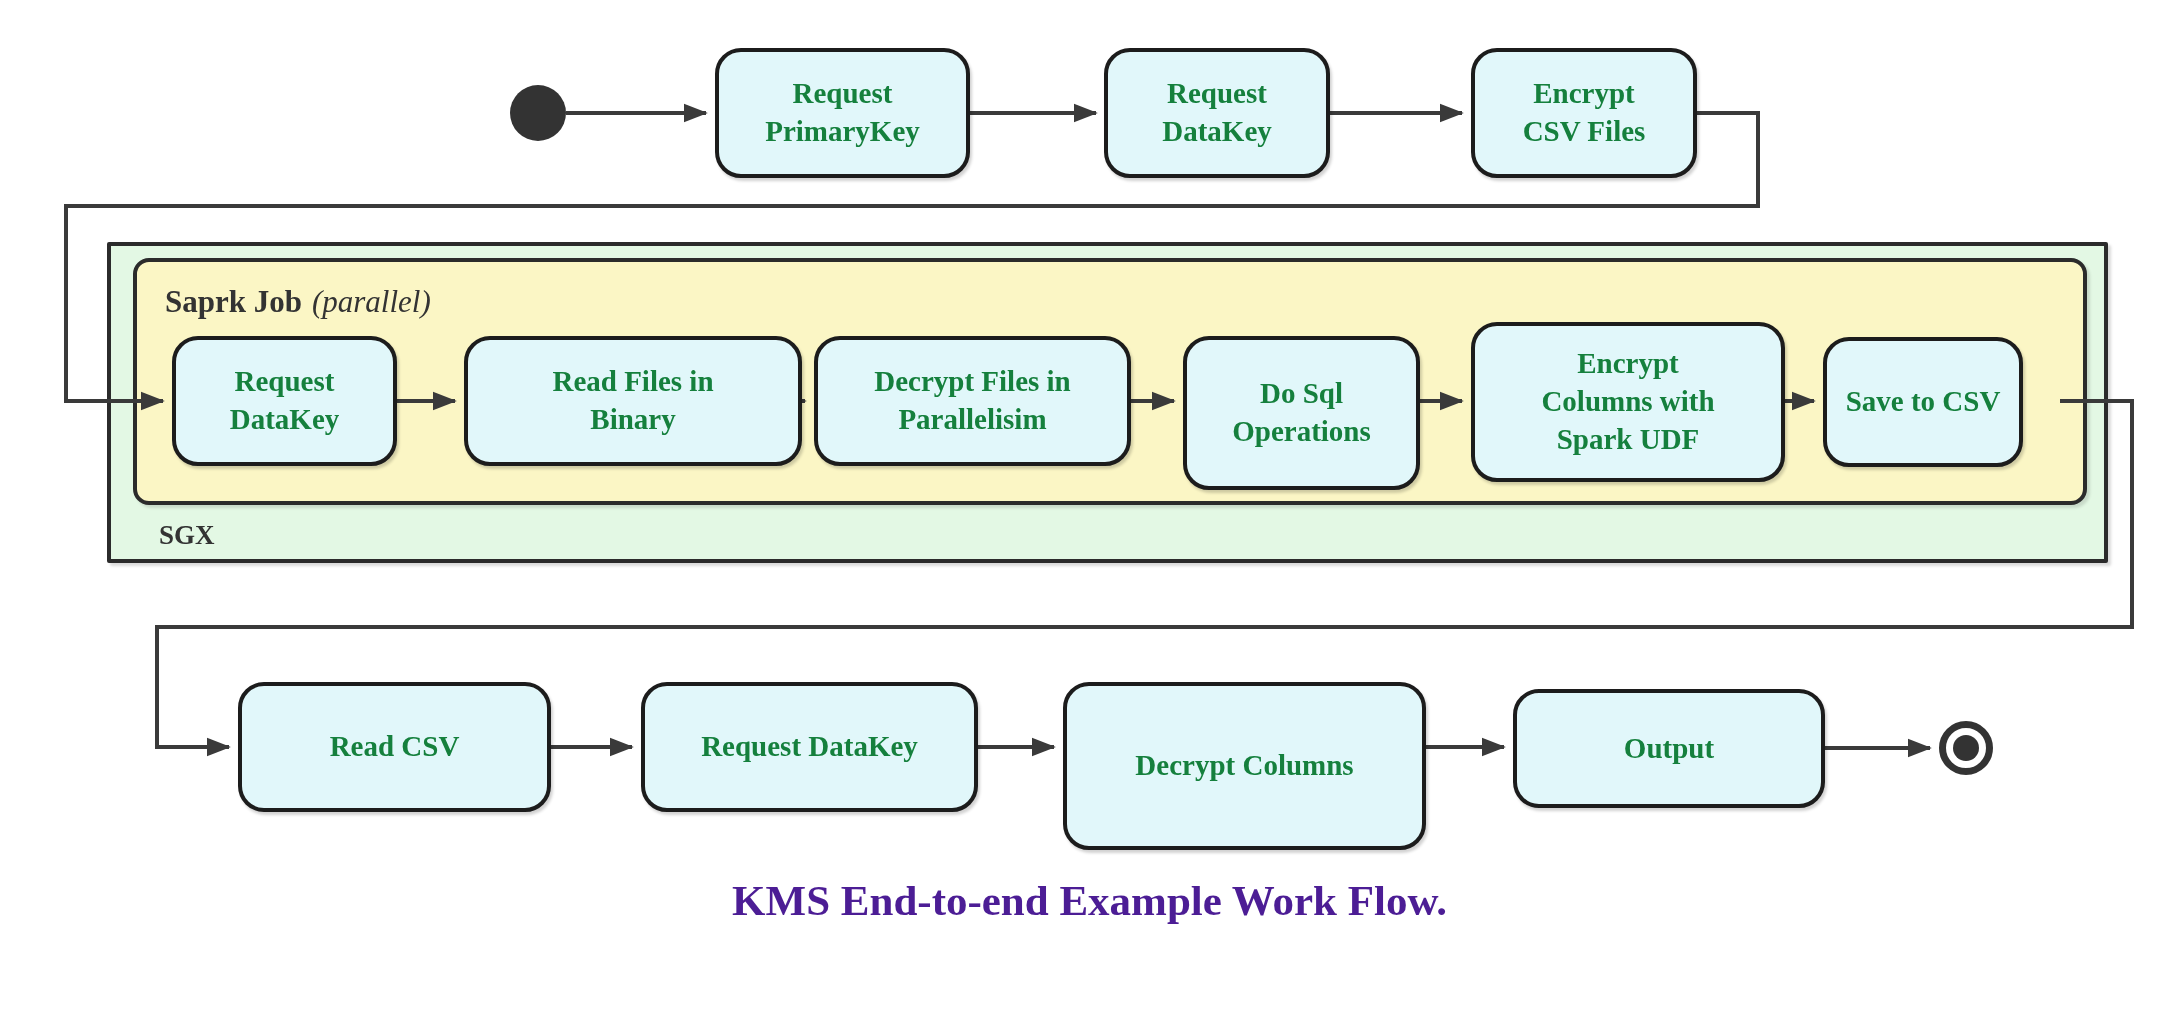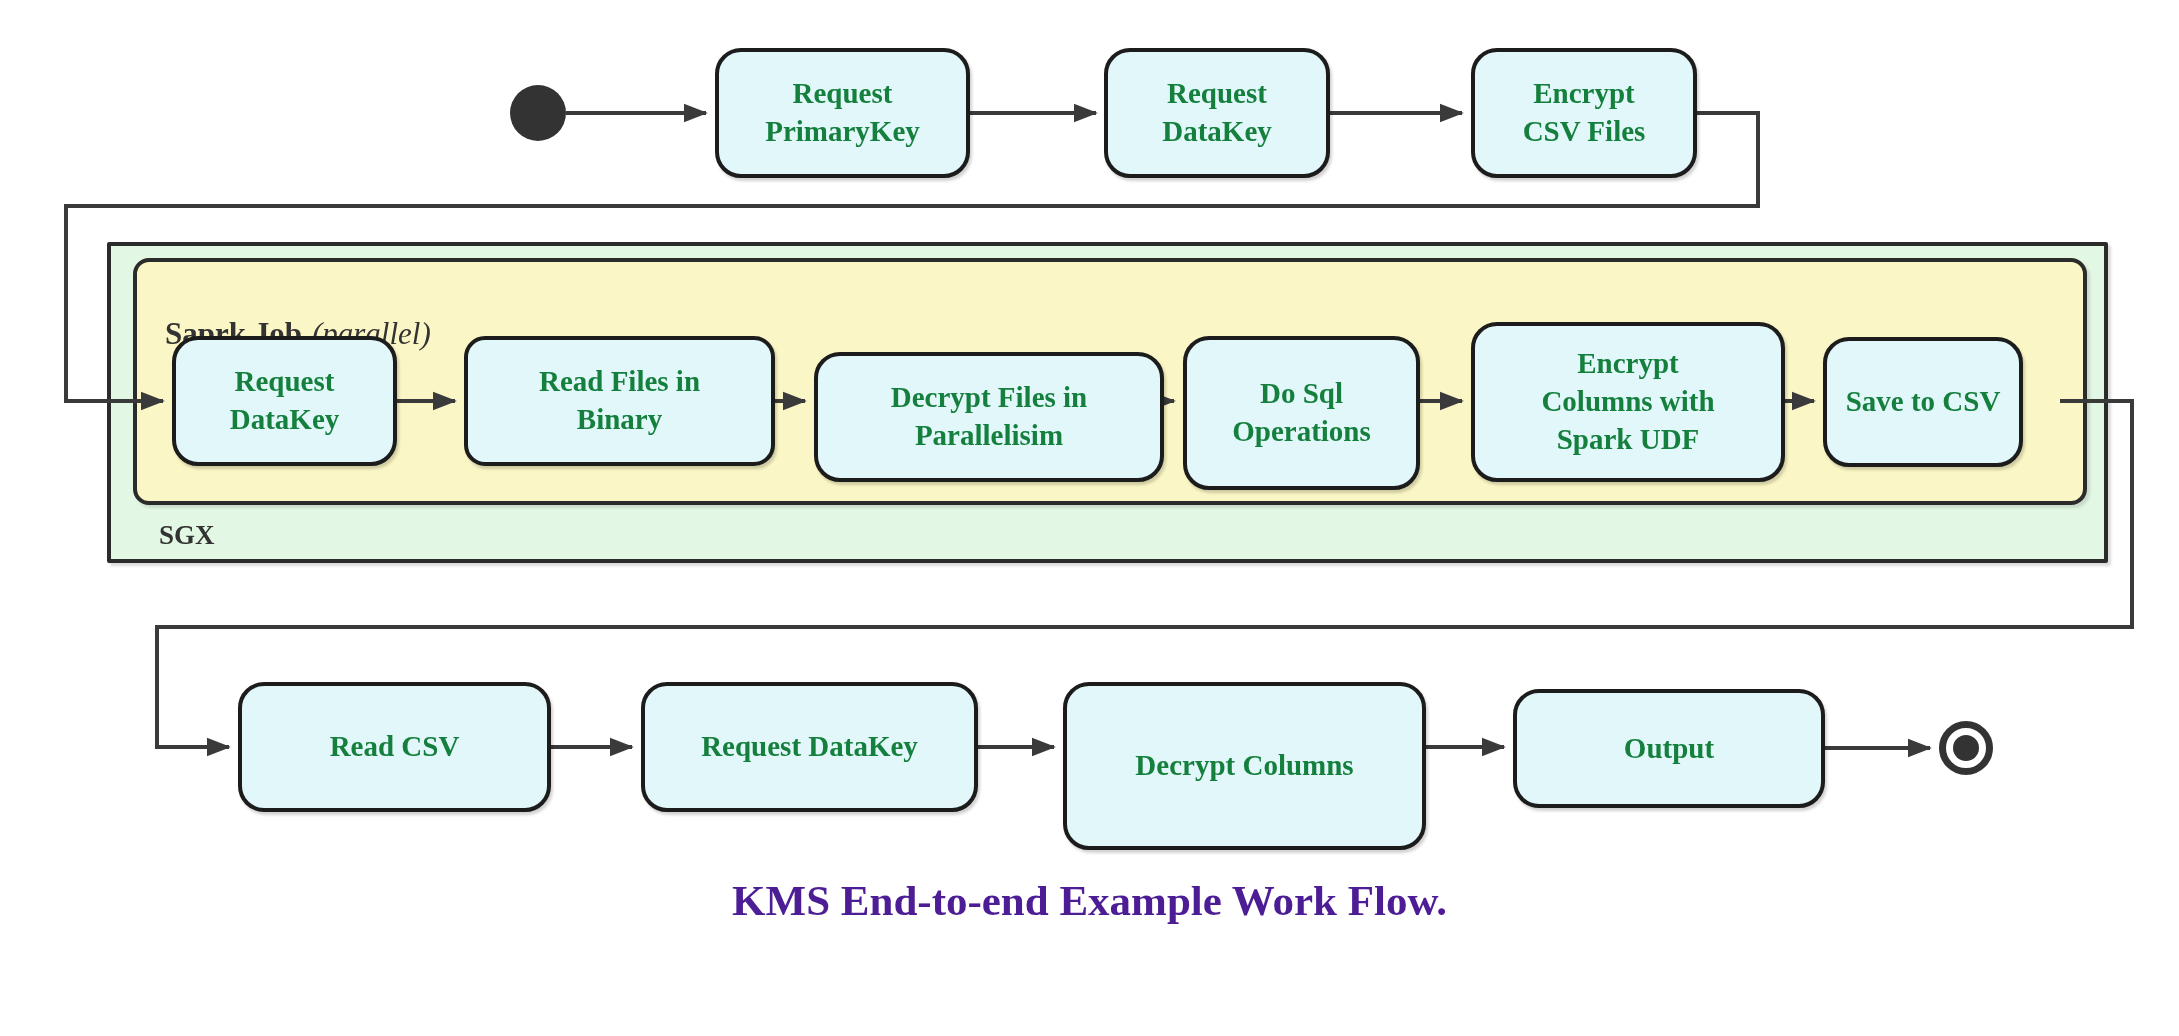--- a/index.html
+++ b/index.html
@@ -13,21 +13,21 @@
     left:107px;top:242px;width:2001px;height:321px;
     background:#e3f8e4;border:4px solid #2b2b2b;border-radius:2px;
     box-shadow:3px 3px 3px rgba(0,0,0,0.15);
   }
   .spark{
     left:133px;top:258px;width:1954px;height:247px;
     background:#fbf6c5;border:4px solid #2b2b2b;border-radius:16px;
     box-shadow:3px 3px 3px rgba(0,0,0,0.12);
   }
   .spark-title{
-    position:absolute;left:28px;top:22px;font-size:31px;color:#333333;white-space:nowrap;margin-top:32px;
+    position:absolute;left:28px;top:22px;font-size:31px;color:#333333;white-space:nowrap;
   }
   .spark-title .b{font-weight:bold;}
   .spark-title .i{font-style:italic;font-weight:normal;margin-left:10px;}
   .sgx-label{
     position:absolute;left:48px;bottom:8px;font-size:27px;font-weight:bold;color:#333333;
   }
   
   svg.edges{position:absolute;left:0;top:0;z-index:2;}
   
   .node{
@@ -100,23 +100,23 @@
 
   <div class="node" style="left:715px;top:48px;width:255px;height:130px;">Request
 PrimaryKey</div>
   <div class="node" style="left:1104px;top:48px;width:226px;height:130px;">Request
 DataKey</div>
   <div class="node" style="left:1471px;top:48px;width:226px;height:130px;">Encrypt
 CSV Files</div>
 
   <div class="node" style="left:172px;top:336px;width:225px;height:130px;">Request
 DataKey</div>
-  <div class="node" style="left:464px;top:336px;width:311px;height:130px;border-radius:21px;">Read Files in
+  <div class="node" style="left:464px;top:336px;width:338px;height:130px;">Read Files in
 Binary</div>
-  <div class="node" style="left:814px;top:352px;width:350px;height:130px;">Decrypt Files in
+  <div class="node" style="left:814px;top:336px;width:317px;height:130px;">Decrypt Files in
 Parallelisim</div>
   <div class="node" style="left:1183px;top:336px;width:237px;height:154px;">Do Sql
 Operations</div>
   <div class="node" style="left:1471px;top:322px;width:314px;height:160px;">Encrypt
 Columns with
 Spark UDF</div>
   <div class="node" style="left:1823px;top:337px;width:200px;height:130px;">Save to CSV</div>
 
   <div class="node" style="left:238px;top:682px;width:313px;height:130px;">Read CSV</div>
   <div class="node" style="left:641px;top:682px;width:337px;height:130px;">Request DataKey</div>

